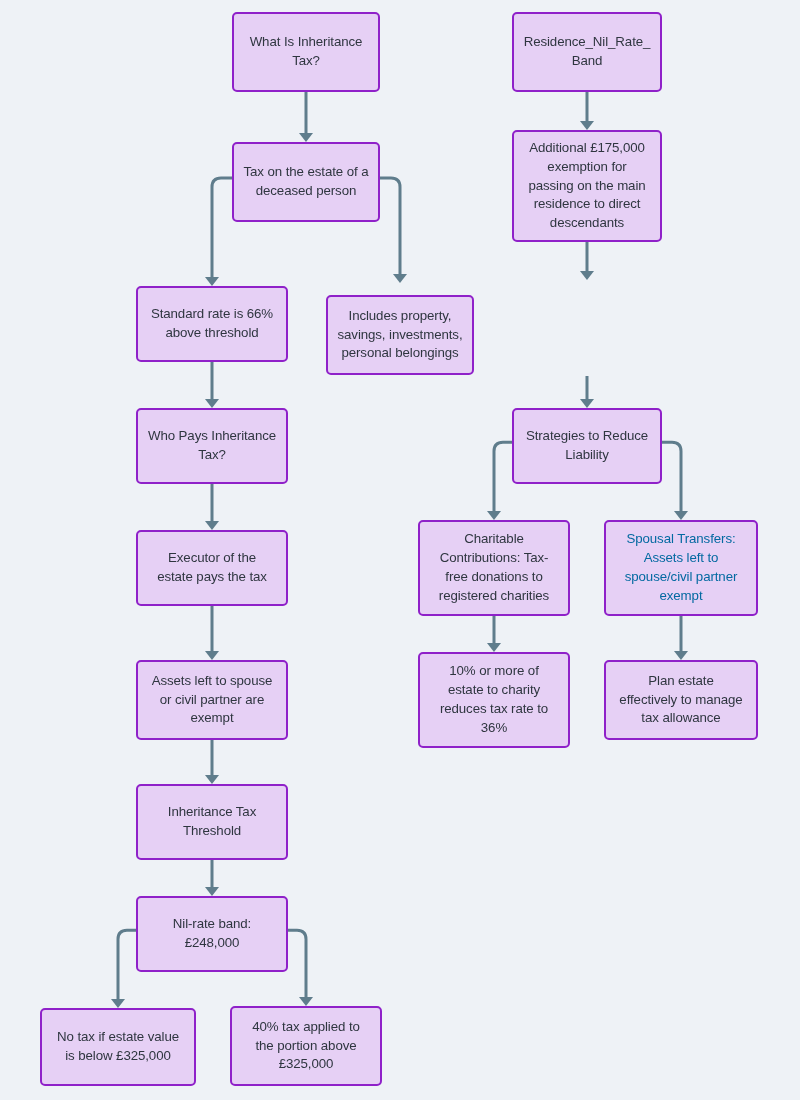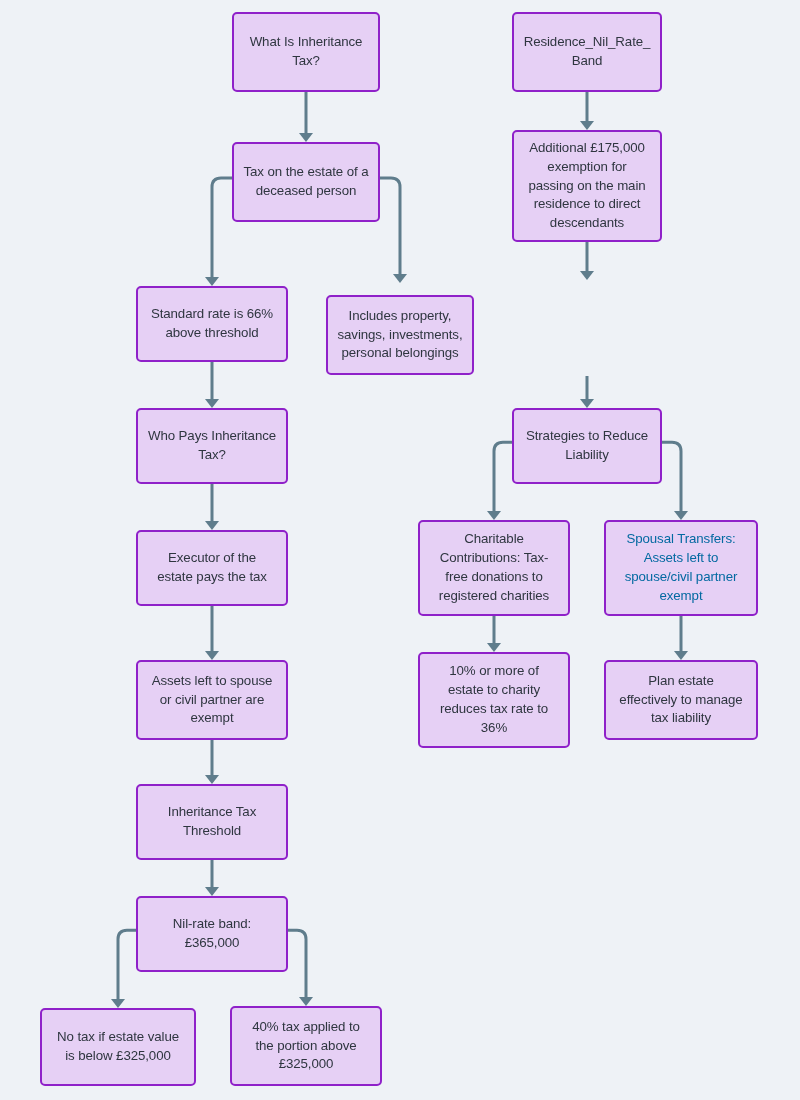--- a/index.html
+++ b/index.html
@@ -127,21 +127,21 @@
         <span class="node-label">Assets left to spouse
 or civil partner are
 exempt</span>
       </div>
       <div class="node" style="left: 136px; top: 784px; width: 152px; height: 76px; background: rgb(230, 208, 245); border-color: rgb(143, 33, 201); color: rgb(47, 54, 64);">
         <span class="node-label">Inheritance Tax
 Threshold</span>
       </div>
       <div class="node" style="left: 136px; top: 896px; width: 152px; height: 76px; background: rgb(230, 208, 245); border-color: rgb(143, 33, 201); color: rgb(47, 54, 64);">
         <span class="node-label">Nil-rate band:
-£365,000</span>
+£248,000</span>
       </div>
       <div class="node" style="left: 40px; top: 1008px; width: 156px; height: 78px; background: rgb(230, 208, 245); border-color: rgb(143, 33, 201); color: rgb(47, 54, 64);">
         <span class="node-label">No tax if estate value
 is below £325,000</span>
       </div>
       <div class="node" style="left: 230px; top: 1006px; width: 152px; height: 80px; background: rgb(230, 208, 245); border-color: rgb(143, 33, 201); color: rgb(47, 54, 64);">
         <span class="node-label">40% tax applied to
 the portion above
 £325,000</span>
       </div>
@@ -174,16 +174,16 @@
       </div>
       <div class="node" style="left: 418px; top: 652px; width: 152px; height: 96px; background: rgb(230, 208, 245); border-color: rgb(143, 33, 201); color: rgb(47, 54, 64);">
         <span class="node-label">10% or more of
 estate to charity
 reduces tax rate to
 36%</span>
       </div>
       <div class="node" style="left: 604px; top: 660px; width: 154px; height: 80px; background: rgb(230, 208, 245); border-color: rgb(143, 33, 201); color: rgb(47, 54, 64);">
         <span class="node-label">Plan estate
 effectively to manage
-tax liability</span>
+tax allowance</span>
       </div>
     </div>
 </div>
 
 </body></html>

